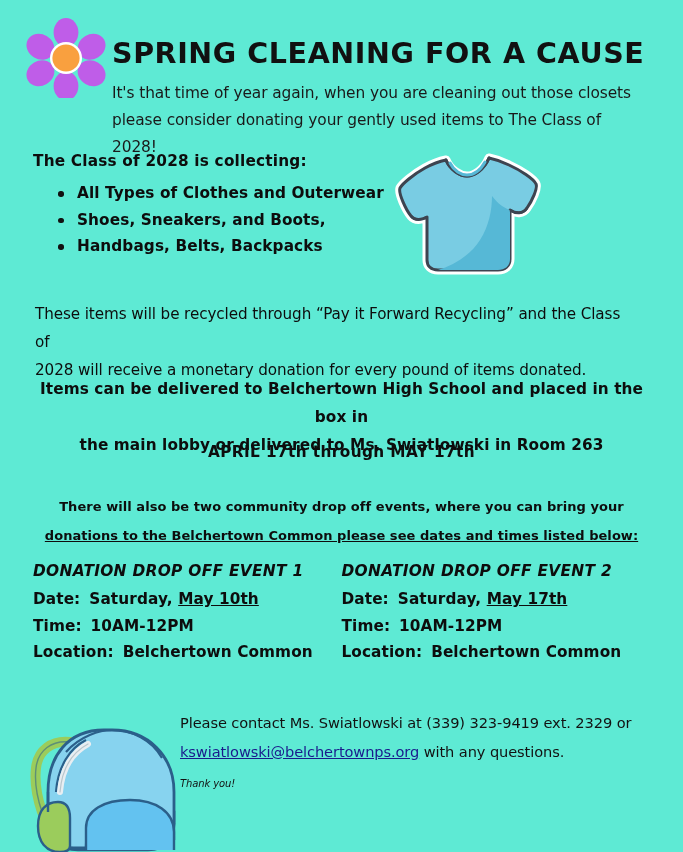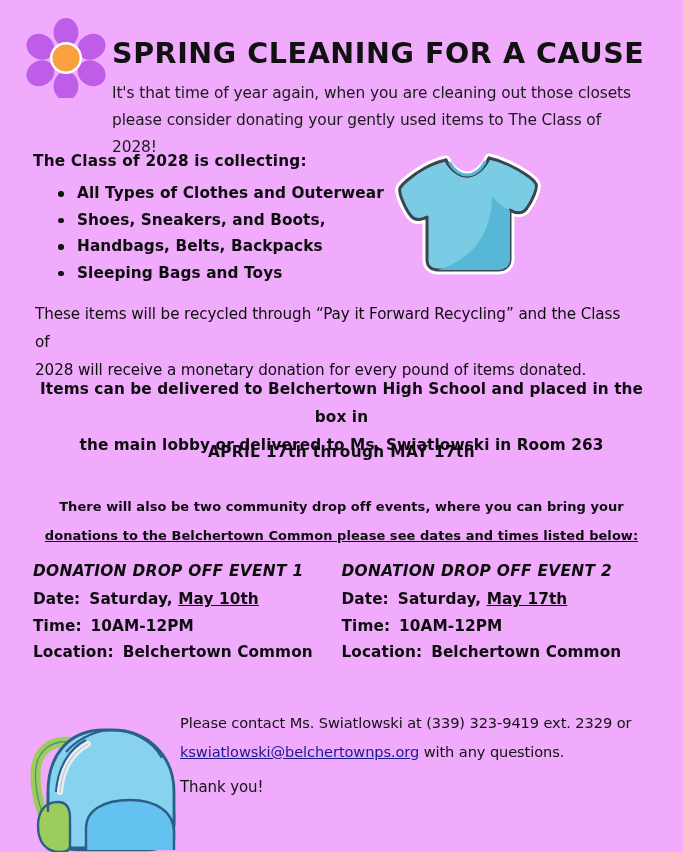--- a/index.html
+++ b/index.html
@@ -14,21 +14,21 @@
     position: relative;
     overflow: hidden;
     font-family: "DejaVu Sans", sans-serif;
     color: #0d0d0d;
   }
 
   .flyer {
     position: relative;
     width: 683px;
     height: 852px;
-    background: #f0abfc;
+    background: #5eead4;
   }
 
   
   .comic {
     font-family: "DejaVu Sans", sans-serif;
     letter-spacing: -0.1px;
   }
   .light {
     font-weight: 400;
   }
@@ -218,23 +218,24 @@
   }
   .contact .l2 { display: block; }
   .contact .email {
     color: #1a1a8c;
     text-decoration: underline;
   }
   .thanks {
     position: absolute;
     left: 180px;
     top: 778px;
-    font-size: 15px;
+    font-size: 10px;
     font-weight: 400;
     color: #121212;
+    font-style: italic;
   }
 
   
   .backpack {
     position: absolute;
     left: 8px;
     top: 700px;
     width: 175px;
     height: 152px;
   }
@@ -268,21 +269,20 @@
       <span class="l2">please consider donating your gently used items to The Class of 2028!</span>
     </div>
   </div>
 
   <div class="collect-head comic">The Class of 2028 is collecting:</div>
 
   <ul class="collect-list">
     <li class="comic">All Types of Clothes and Outerwear</li>
     <li class="comic">Shoes, Sneakers, and Boots,</li>
     <li class="comic">Handbags, Belts, Backpacks</li>
-    <li class="comic">Sleeping Bags and Toys</li>
   </ul>
 
   <div class="tshirt">
     <svg viewBox="0 0 150 132" width="150" height="132" aria-hidden="true">
 
       <path d="M54 12 C54 12 44 14 33 20 C22 26 10 36 8 40 C6 45 14 62 19 68
                C23 73 30 72 35 69 L35 112 C35 118 39 122 46 122
                L106 122 C113 122 118 118 118 111 L118 62
                C124 66 131 66 135 60 C140 53 146 40 144 36
                C142 31 128 22 117 17 C107 12 97 10 97 10

